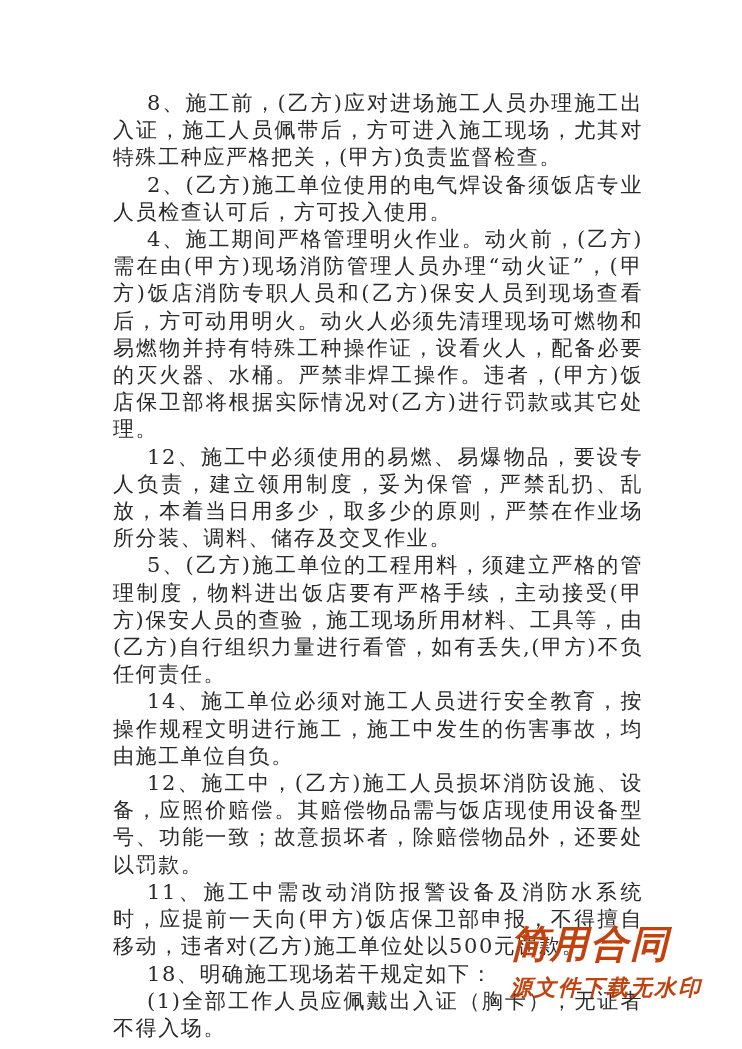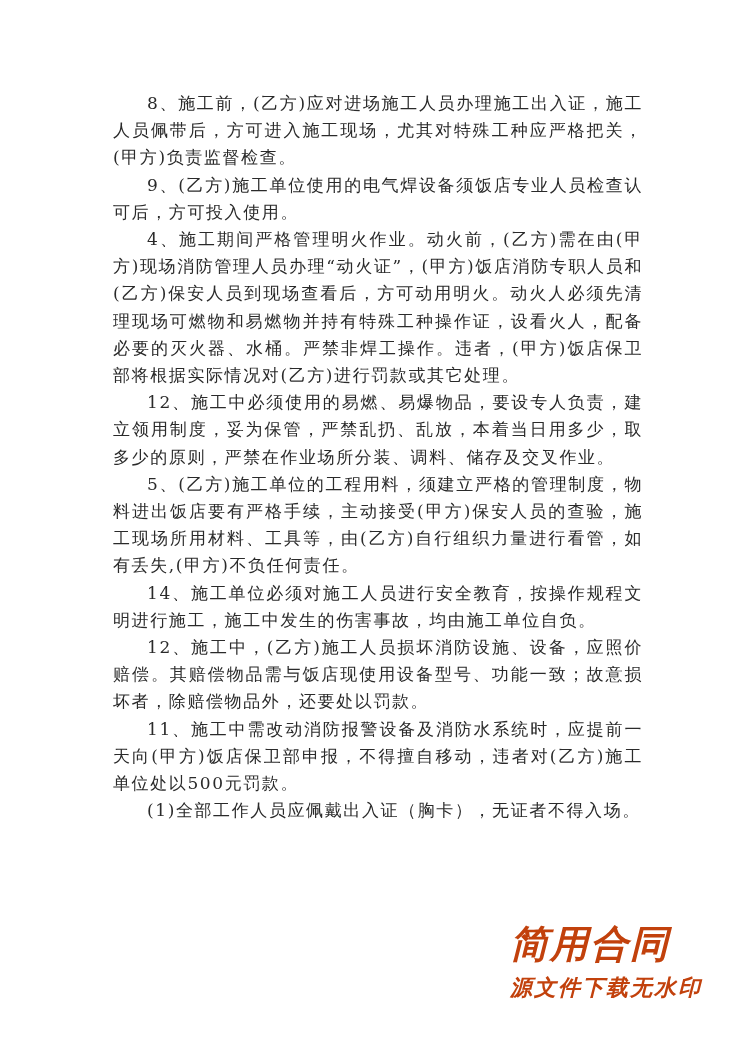--- a/index.html
+++ b/index.html
@@ -4,46 +4,47 @@
   <style>
     html, body { margin: 0; padding: 0; background: #ffffff; }
     body { width: 742px; height: 1049px; position: relative; overflow: hidden; }
     .page {
       position: absolute; left: 0; top: 0; width: 742px; height: 1049px;
       background: #ffffff;
     }
     .content {
       position: absolute; left: 113px; top: 90px; width: 530px;
       font-family: "DejaVu Serif", "Liberation Serif", serif;
-      font-size: 17px; line-height: 27.2px; color: #2a2a2a;
+      font-size: 21px; line-height: 27.2px; color: #2a2a2a;
       letter-spacing: 1.6px;
     }
     .para { margin: 0; text-indent: 34px; text-align: justify; }
     .watermark {
       position: absolute; left: 510px; top: 922px; width: 200px;
       font-family: "DejaVu Sans", "Liberation Sans", sans-serif;
       color: #c2410c; font-style: italic; font-weight: bold;
       text-align: left;
     }
     .wm-main { font-size: 38px; letter-spacing: 2px; line-height: 44px; }
     .wm-sub { font-size: 22px; letter-spacing: 2px; line-height: 28px; margin-top: 8px; padding-left: 0; }
   </style>
 </head>
 <body>
 
 <div class="page">
   <div class="content">
     <p class="para">8、施工前，(乙方)应对进场施工人员办理施工出入证，施工人员佩带后，方可进入施工现场，尤其对特殊工种应严格把关，(甲方)负责监督检查。</p>
-    <p class="para">9、(乙方)施工单位使用的电气焊设备须饭店专业人员检查认可后，方可投入使用。</p>
+    <p class="para">2、(乙方)施工单位使用的电气焊设备须饭店专业人员检查认可后，方可投入使用。</p>
     <p class="para">4、施工期间严格管理明火作业。动火前，(乙方)需在由(甲方)现场消防管理人员办理“动火证”，(甲方)饭店消防专职人员和(乙方)保安人员到现场查看后，方可动用明火。动火人必须先清理现场可燃物和易燃物并持有特殊工种操作证，设看火人，配备必要的灭火器、水桶。严禁非焊工操作。违者，(甲方)饭店保卫部将根据实际情况对(乙方)进行罚款或其它处理。</p>
     <p class="para">12、施工中必须使用的易燃、易爆物品，要设专人负责，建立领用制度，妥为保管，严禁乱扔、乱放，本着当日用多少，取多少的原则，严禁在作业场所分装、调料、储存及交叉作业。</p>
     <p class="para">5、(乙方)施工单位的工程用料，须建立严格的管理制度，物料进出饭店要有严格手续，主动接受(甲方)保安人员的查验，施工现场所用材料、工具等，由(乙方)自行组织力量进行看管，如有丢失,(甲方)不负任何责任。</p>
     <p class="para">14、施工单位必须对施工人员进行安全教育，按操作规程文明进行施工，施工中发生的伤害事故，均由施工单位自负。</p>
     <p class="para">12、施工中，(乙方)施工人员损坏消防设施、设备，应照价赔偿。其赔偿物品需与饭店现使用设备型号、功能一致；故意损坏者，除赔偿物品外，还要处以罚款。</p>
     <p class="para">11、施工中需改动消防报警设备及消防水系统时，应提前一天向(甲方)饭店保卫部申报，不得擅自移动，违者对(乙方)施工单位处以500元罚款。</p>
+    <p class="para">18、明确施工现场若干规定如下：</p>
     <p class="para">(1)全部工作人员应佩戴出入证（胸卡），无证者不得入场。</p>
   </div>
 
   <div class="watermark">
     <div class="wm-main">简用合同</div>
     <div class="wm-sub">源文件下载无水印</div>
   </div>
 </div>
 
 </body></html>

